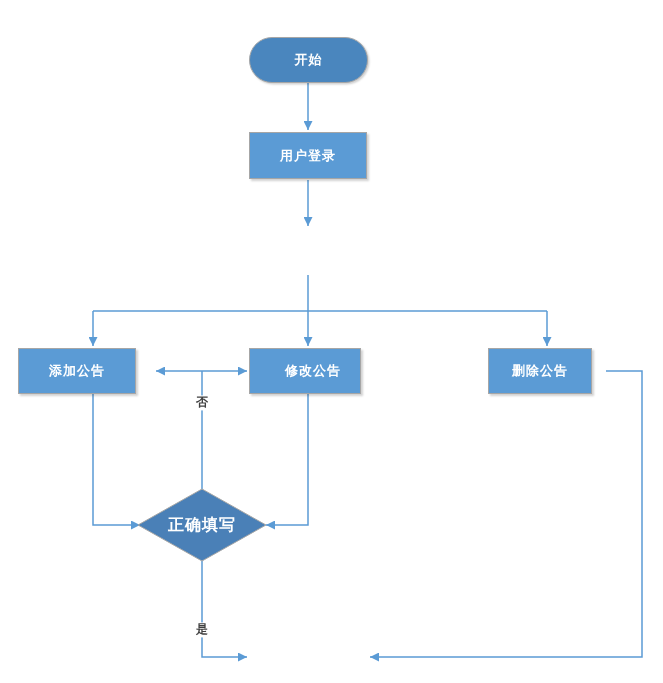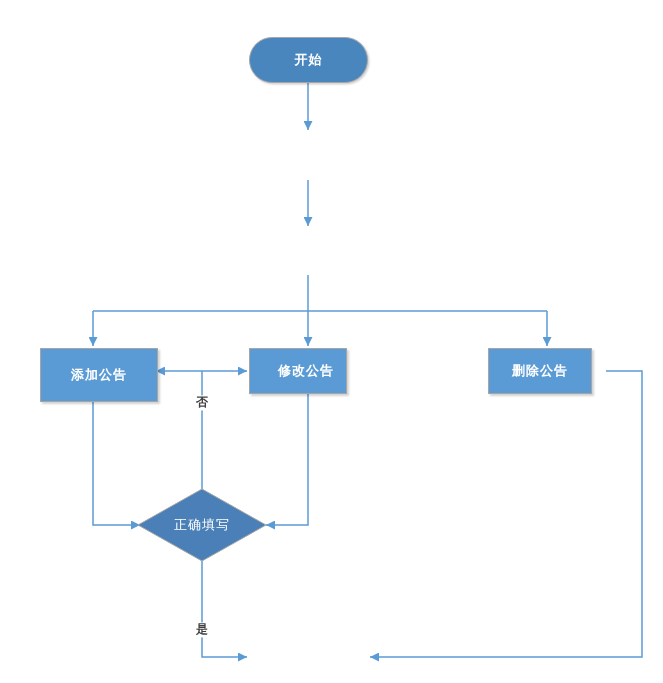--- a/index.html
+++ b/index.html
@@ -47,22 +47,22 @@
     border: 1px solid var(--node-border, #A6A6A6);
     box-shadow: 1.5px 1.5px 2px rgba(0,0,0,0.18);
     text-align: center;
   }
   .node.process  { background: var(--process-fill, #5B9BD5); }
   .node.terminal { background: var(--terminal-fill, #4A86BE); border-radius: 24px; }
   .decision-label {
     position: absolute;
     transform: translate(-50%, -50%);
     color: var(--node-text, #fff);
-    font-size: 13px;
-    font-weight: normal;
+    font-size: 16px;
+    font-weight: bold;
     letter-spacing: 1px;
     white-space: nowrap;
   }
   .edge-label {
     position: absolute;
     transform: translate(-50%, -50%);
     background: var(--background, #fff);
     color: var(--edge-label-text, #404040);
     font-size: 12px;
     font-weight: bold;
@@ -100,25 +100,26 @@
     <path class="edge" d="M202 365 L247 365" marker-end="url(#arrow)"></path>
 
     <path class="edge" d="M202 555 L202 651 L247 651" marker-end="url(#arrow)"></path>
     <path class="edge" d="M606 365 L642 365 L642 651 L370 651" marker-end="url(#arrow)"></path>
 
     <polygon class="decision-shape" points="202,483 266,519 202,555 138,519"></polygon>
   </svg>
 
   <div class="node terminal" style="left:249px; top:31px; width:119px; height:46px;">开始</div>
 
+  <div class="node process" style="left:249px; top:126px; width:118px; height:47px;">用户登录</div>
 
 
-  <div class="node process" style="left:40px; top:342px; width:118px; height:54px;">添加公告</div>
+  <div class="node process" style="left:18px; top:342px; width:118px; height:46px;">添加公告</div>
 
-  <div class="node process" style="left:249px; top:342px; width:98px; height:46px;padding-left:16px;">修改公告</div>
+  <div class="node process" style="left:249px; top:342px; width:112px; height:46px;padding-left:16px;">修改公告</div>
 
   <div class="node process" style="left:488px; top:342px; width:104px; height:46px;">删除公告</div>
 
   <div class="decision-label" style="left:202px; top:519px;">正确填写</div>
 
 
   <div class="edge-label" style="left:202px; top:397px;">否</div>
 
   <div class="edge-label" style="left:202px; top:624px;">是</div>
 

